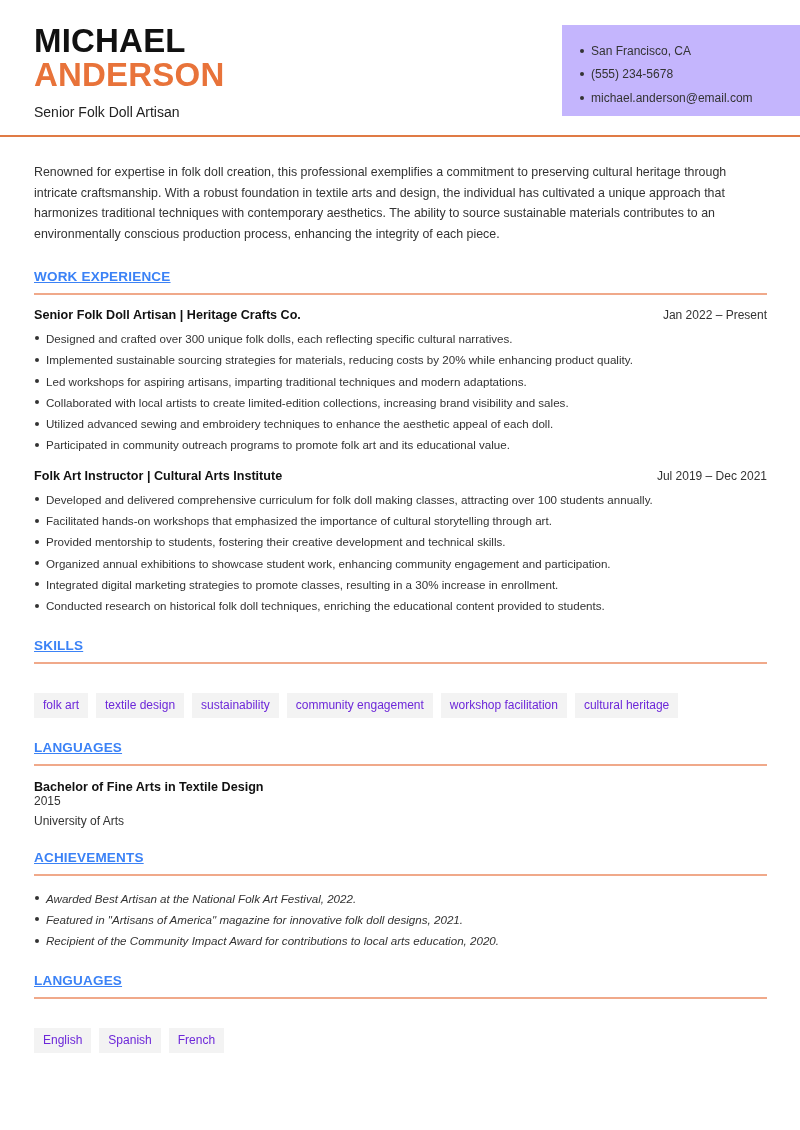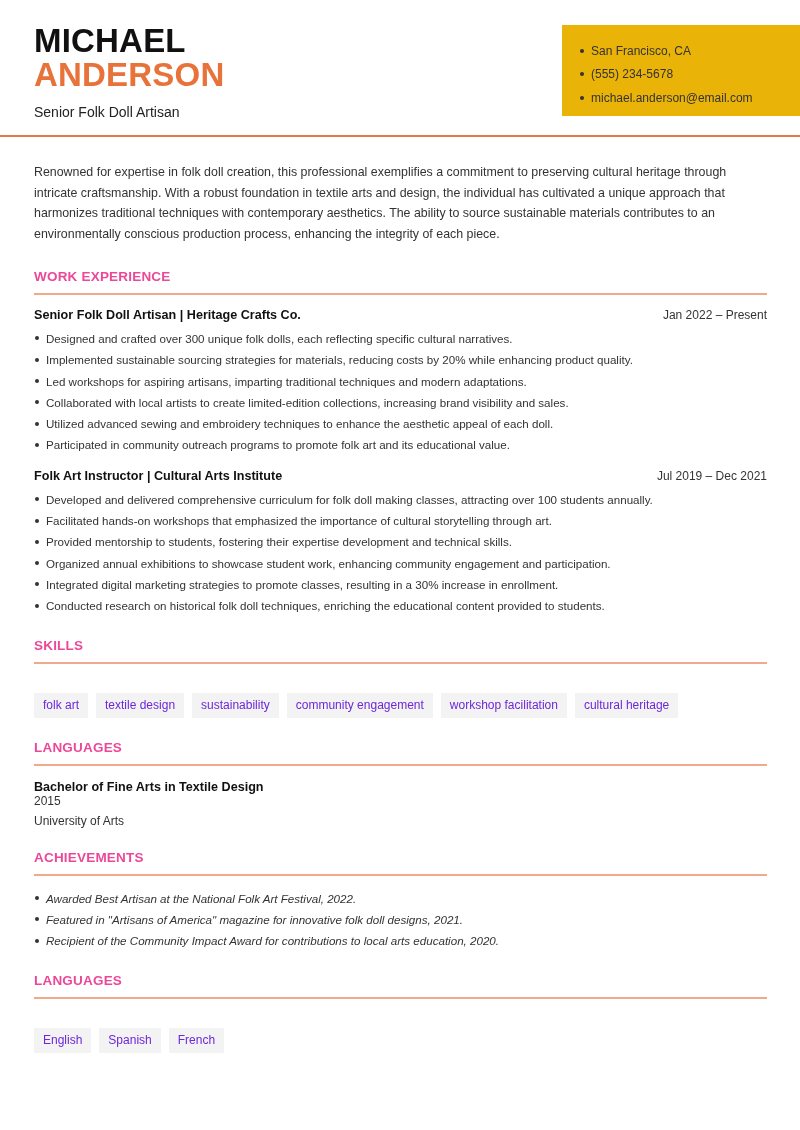--- a/index.html
+++ b/index.html
@@ -38,21 +38,21 @@
       margin-top: 12px;
       font-size: 14px;
       color: #222;
     }
     .contact-box {
       position: absolute;
       left: 562px;
       top: 25px;
       width: 238px;
       height: 91px;
-      background: #eab308;
+      background: #c4b5fd;
       padding: 14px 0 0 18px;
     }
     .contact-item {
       display: flex;
       align-items: center;
       font-size: 12px;
       color: #333;
       height: 23.5px;
     }
     .bullet-dot {
@@ -71,24 +71,25 @@
       top: 162px;
     }
     .summary {
       font-size: 12.4px;
       line-height: 20.7px;
       color: #333;
     }
     .section-title {
       font-size: 13.5px;
       font-weight: 700;
-      color: #ec4899;
+      color: #3b82f6;
       letter-spacing: 0.2px;
       padding-bottom: 9px;
       border-bottom: 2px solid #f0a98a;
+      text-decoration: underline;
     }
     .section { margin-top: 22px; }
     .section.first { margin-top: 24px; }
     .job { margin-top: 13px; }
     .job + .job { margin-top: 13px; }
     .job-head {
       display: flex;
       justify-content: space-between;
       align-items: flex-start;
       margin-bottom: 6px;
@@ -213,21 +214,21 @@
         <li>
             <span class="bullet-dot"></span>
             <span>Developed and delivered comprehensive curriculum for folk doll making classes, attracting over 100 students annually.</span>
           </li>
         <li>
             <span class="bullet-dot"></span>
             <span>Facilitated hands-on workshops that emphasized the importance of cultural storytelling through art.</span>
           </li>
         <li>
             <span class="bullet-dot"></span>
-            <span>Provided mentorship to students, fostering their expertise development and technical skills.</span>
+            <span>Provided mentorship to students, fostering their creative development and technical skills.</span>
           </li>
         <li>
             <span class="bullet-dot"></span>
             <span>Organized annual exhibitions to showcase student work, enhancing community engagement and participation.</span>
           </li>
         <li>
             <span class="bullet-dot"></span>
             <span>Integrated digital marketing strategies to promote classes, resulting in a 30% increase in enrollment.</span>
           </li>
         <li>

